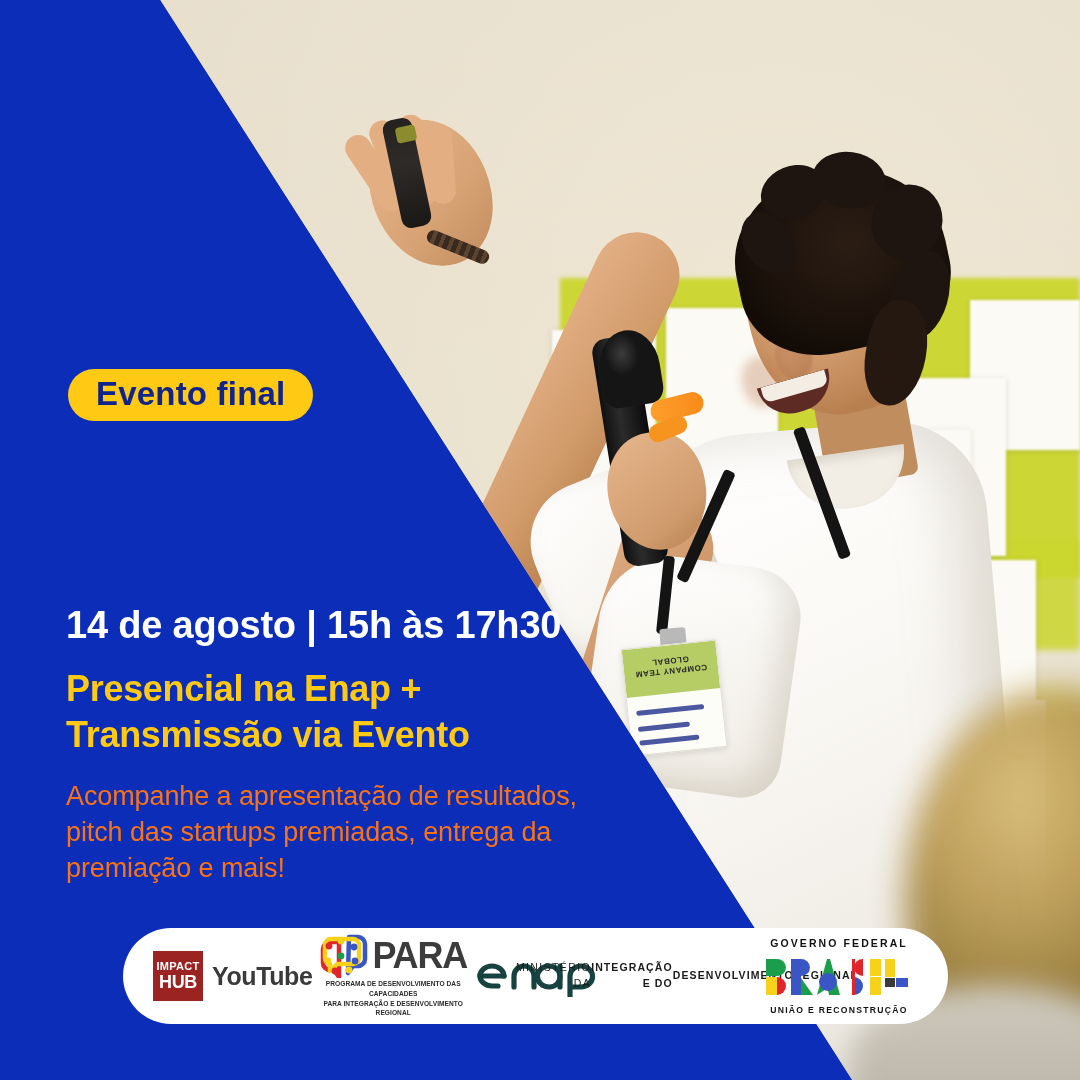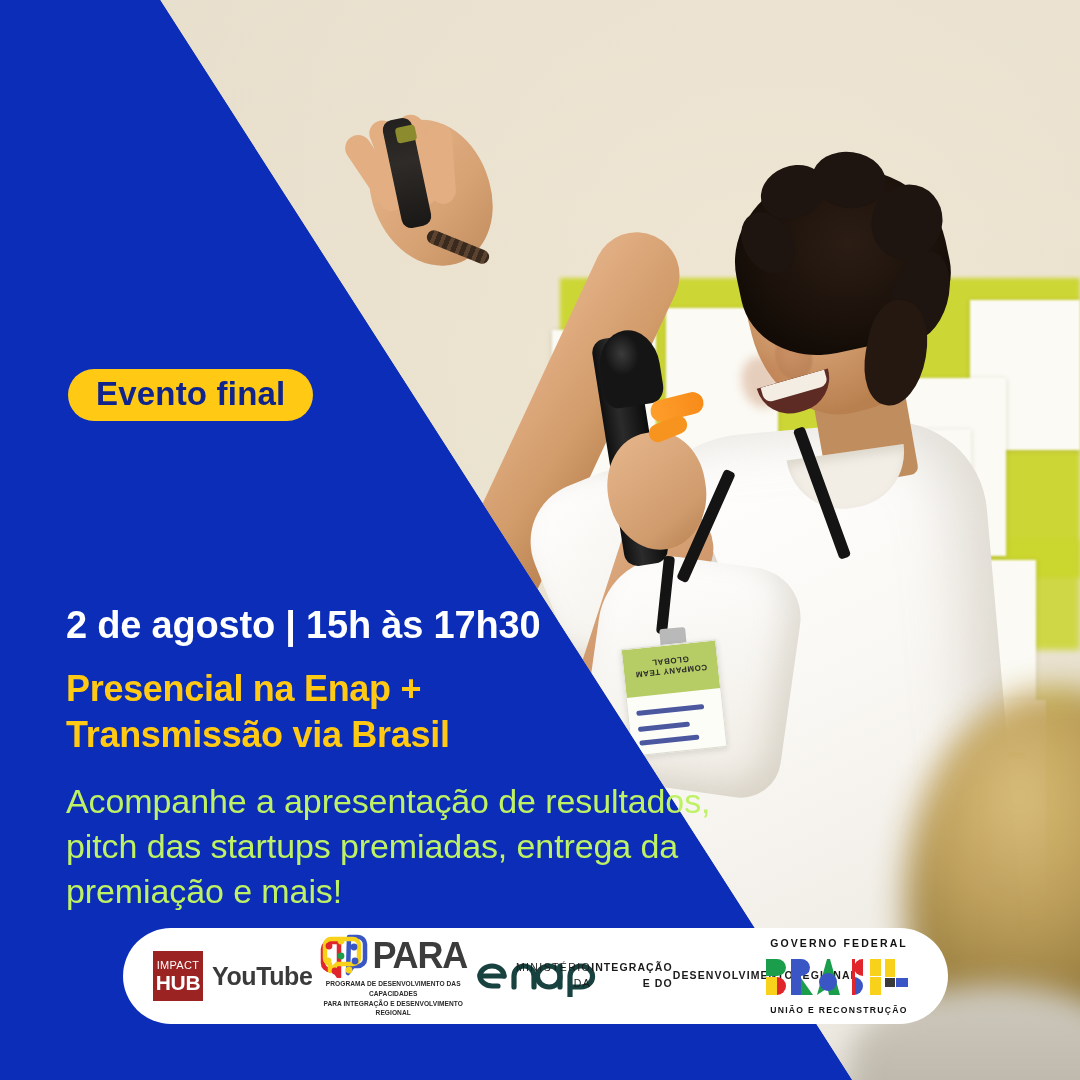--- a/index.html
+++ b/index.html
@@ -379,22 +379,22 @@
     color:#FFC914;
     font-size:36px;
     font-weight:700;
     line-height:1.27;
     letter-spacing:-.3px;
     white-space:pre-line;
   }
 
   .blurb {
     position:absolute; left:66px; top:779px;
-    color:#bef264;
-    font-size:34px;
+    color:#f97316;
+    font-size:27px;
     font-weight:500;
     line-height:1.33;
     letter-spacing:-.1px;
     white-space:pre-line;
   }
 
   
   .logo-bar {
     position:absolute;
     left:123px; top:928px;
@@ -410,22 +410,22 @@
   .logo-slot { display:flex; align-items:center; justify-content:center; }
 
   
   .ih { display:flex; align-items:center; gap:9px; width:182px; }
   .ih-mark {
     width:50px; height:50px; background:#9B2423;
     display:flex; flex-direction:column;
     align-items:center; justify-content:center;
     color:#fff; line-height:1;
   }
-  .ih-impact { font-size:11px; font-weight:400; letter-spacing:.3px; }
-  .ih-hub { font-size:21px; font-weight:800; letter-spacing:-.3px; margin-top:1px; }
+  .ih-impact { font-size:11px; font-weight:700; letter-spacing:.3px; }
+  .ih-hub { font-size:18px; font-weight:800; letter-spacing:-.3px; margin-top:1px; }
   .ih-brasil { font-size:25px; font-weight:700; color:#3A3A3A; letter-spacing:-.4px; }
 
   
   .pcdr { width:212px; display:flex; flex-direction:column; align-items:center; gap:1px; }
   .pcdr-top { display:flex; align-items:center; gap:3px; }
   .pcdr-word { font-size:36px; font-weight:800; color:#3C3C3C; letter-spacing:-1.2px; }
   .pcdr-sub {
     font-size:6.6px; font-weight:700; color:#2A2A2A;
     text-align:center; line-height:1.45; letter-spacing:.05px;
     white-space:pre-line;
@@ -541,23 +541,23 @@
     </div>
 
     <div class="fg-blur-head"></div>
     <div class="fg-blur-shoulder"></div>
   </div>
 
   <div class="blue-panel"></div>
 
   <div class="content">
     <div class="eyebrow-pill">Evento final</div>
-    <div class="datetime">2 de agosto | 15h às 17h30</div>
+    <div class="datetime">14 de agosto | 15h às 17h30</div>
     <div class="format">Presencial na Enap +
-Transmissão via Brasil</div>
+Transmissão via Evento</div>
     <div class="blurb">Acompanhe a apresentação de resultados,
 pitch das startups premiadas, entrega da
 premiação e mais!</div>
   </div>
 
   <div class="logo-bar">
 
     <div class="logo-slot ih">
       <div class="ih-mark">
         <span class="ih-impact">IMPACT</span>

